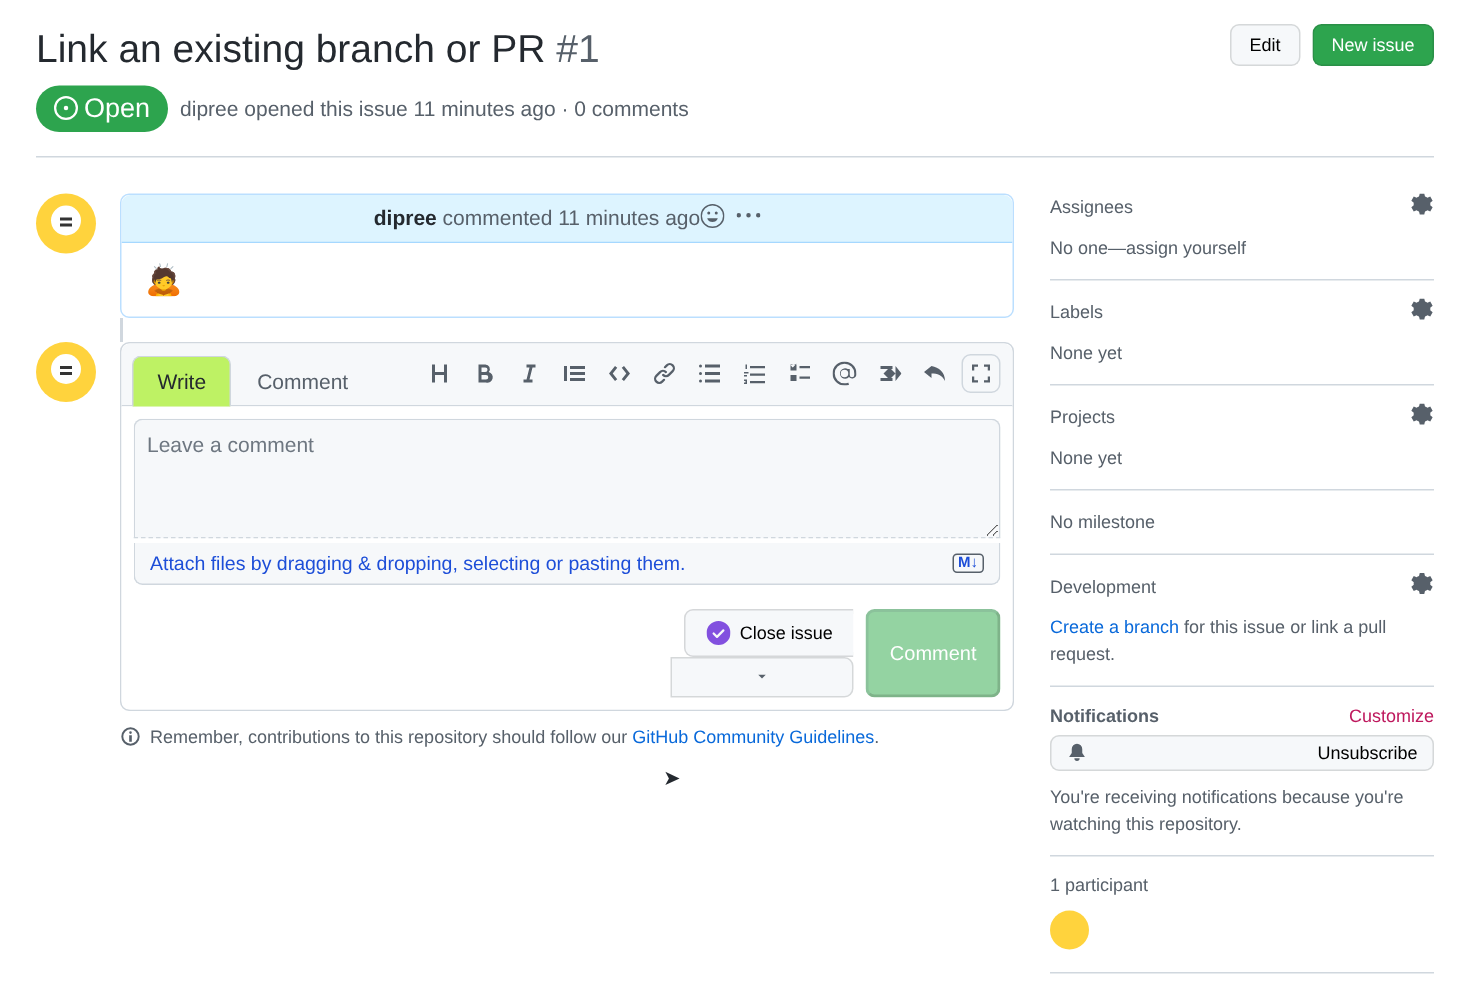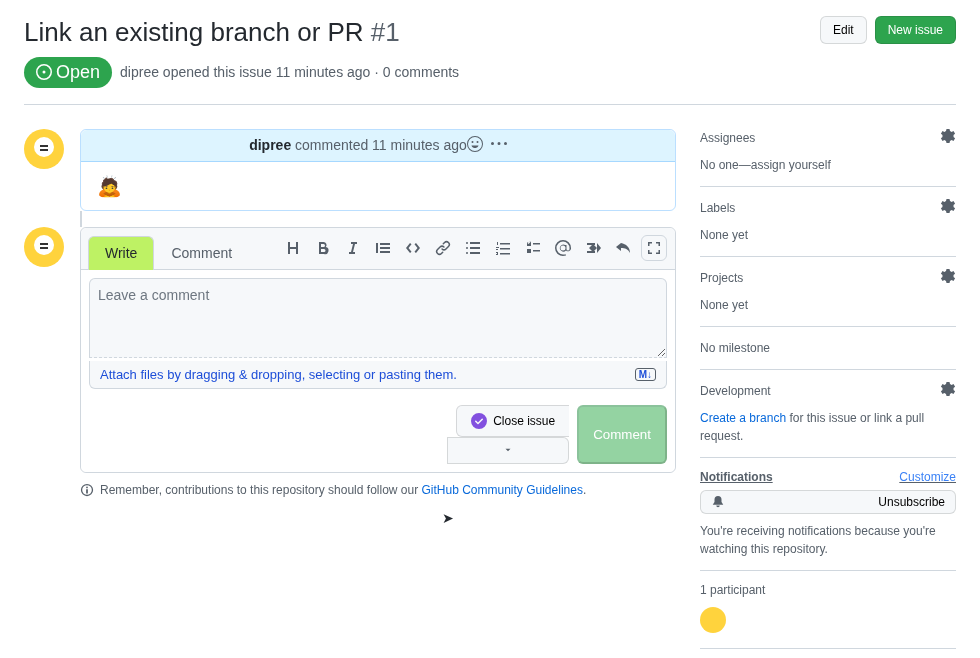--- a/index.html
+++ b/index.html
@@ -61,22 +61,22 @@
   .btn-close svg{fill:#8250df;}
   .btn-caret{border:1px solid rgba(27,31,36,0.15);border-radius:0 6px 6px 0;padding:5px 10px;background:#f6f8fa;margin-left:-9px;cursor:pointer;}
   .btn-close-group{display:flex;flex-direction:column;}
   .btn-close-group .btn-close{border-radius:6px 0 0 6px;border-right:none;}
   .btn-comment{background:#94d3a2;color:#fff;border-color:rgba(27,31,36,0.15);padding:5px 14px;font-weight:500;border-radius:6px;cursor:default;}
   .footer-note{margin-top:10px;margin-left:56px;font-size:12px;color:#57606a;display:flex;align-items:center;gap:6px;}
   .footer-note a{color:#0969da;text-decoration:none;}
   .footer-note svg{fill:#57606a;}
   .gear svg{fill:#57606a;}
   .cursor{position:absolute;left:442px;top:510px;font-size:14px;pointer-events:none;}
-  .notif-head{display:flex;justify-content:space-between;align-items:center;margin-bottom:4px;text-decoration:underline;}
-  .notif-head .custom{font-size:12px;color:#3b82f6;cursor:pointer;}
+  .notif-head{display:flex;justify-content:space-between;align-items:center;margin-bottom:4px;}
+  .notif-head .custom{font-size:12px;color:#be185d;cursor:pointer;}
 </style>
 </head>
 <body>
 
 <div class="container">
   <div class="header">
     <div class="title-block">
       <h1>
         <span>Link an existing branch or PR</span>
         <span class="num">#1</span>

